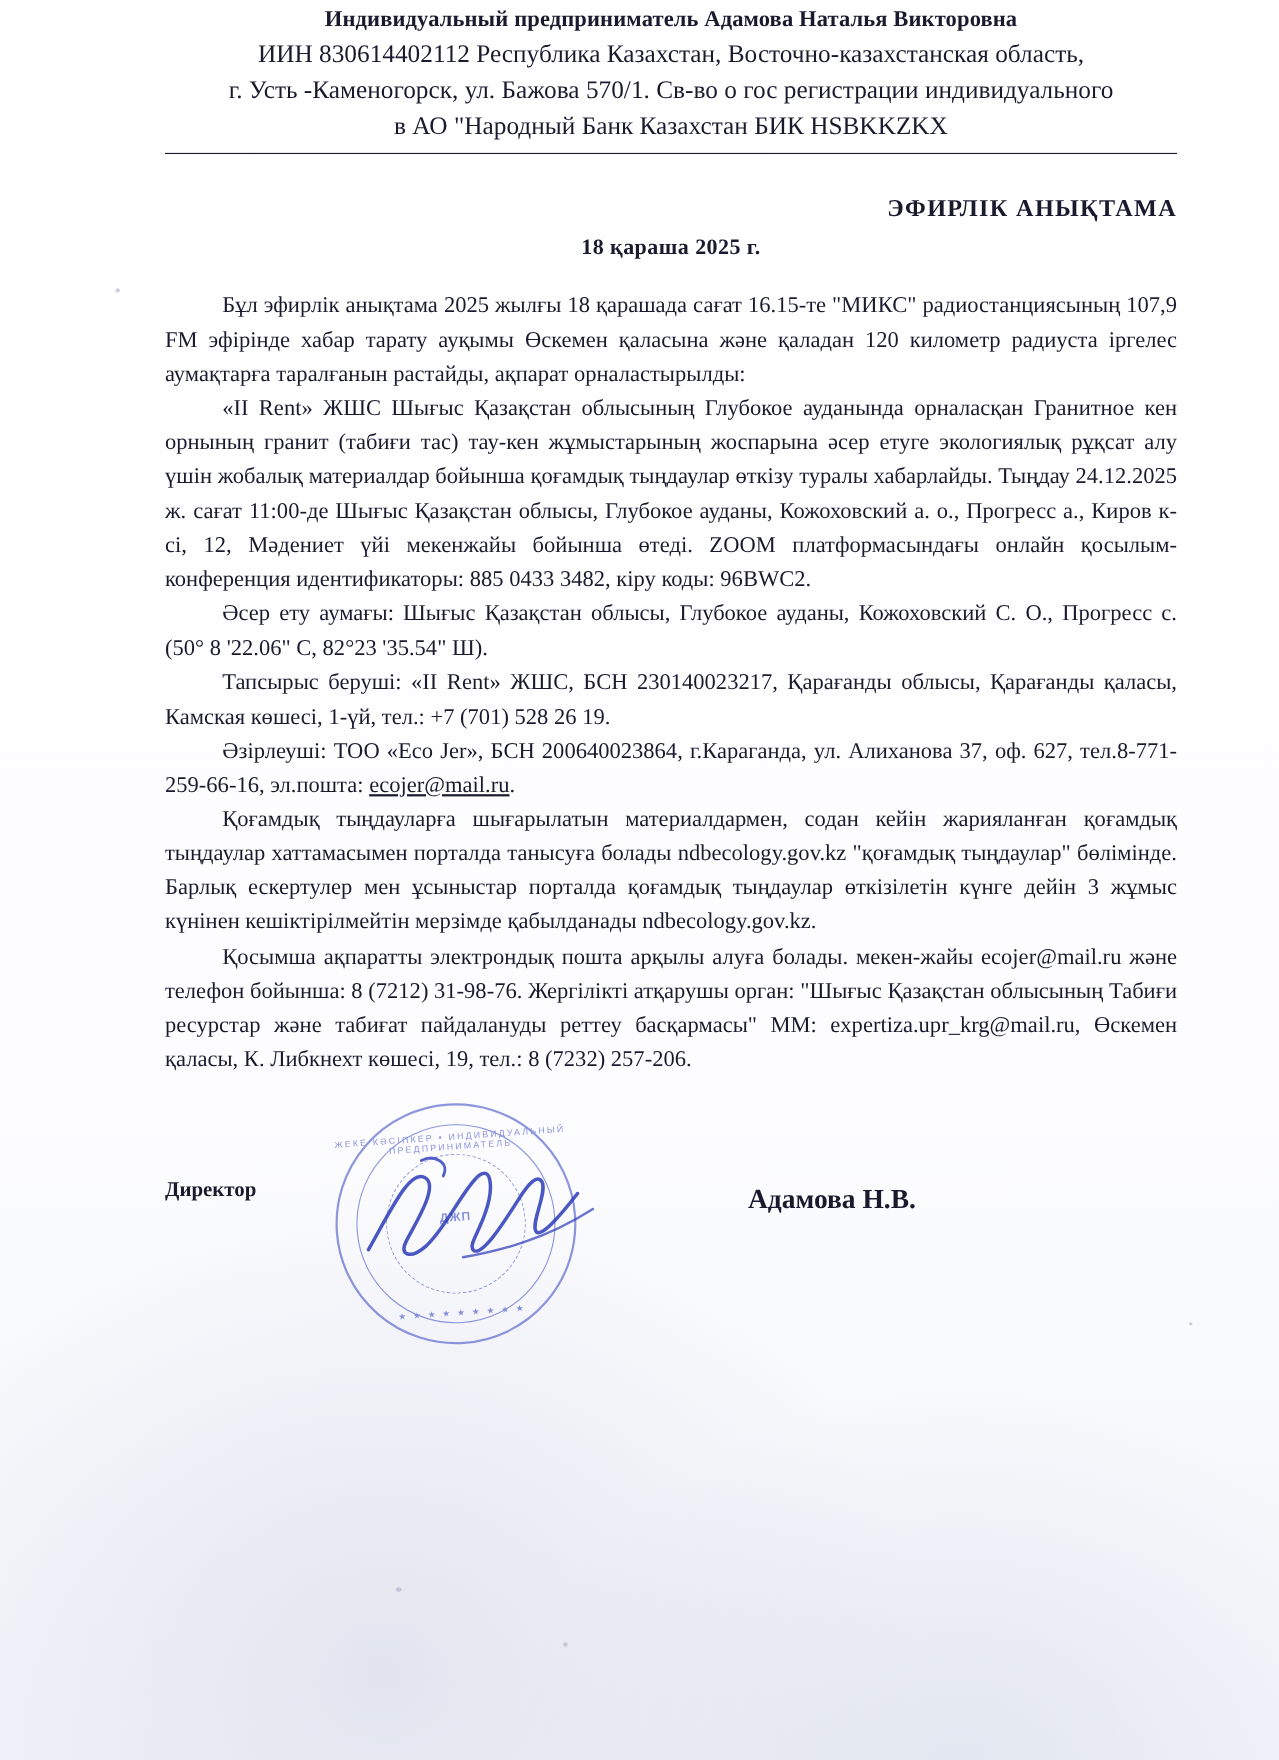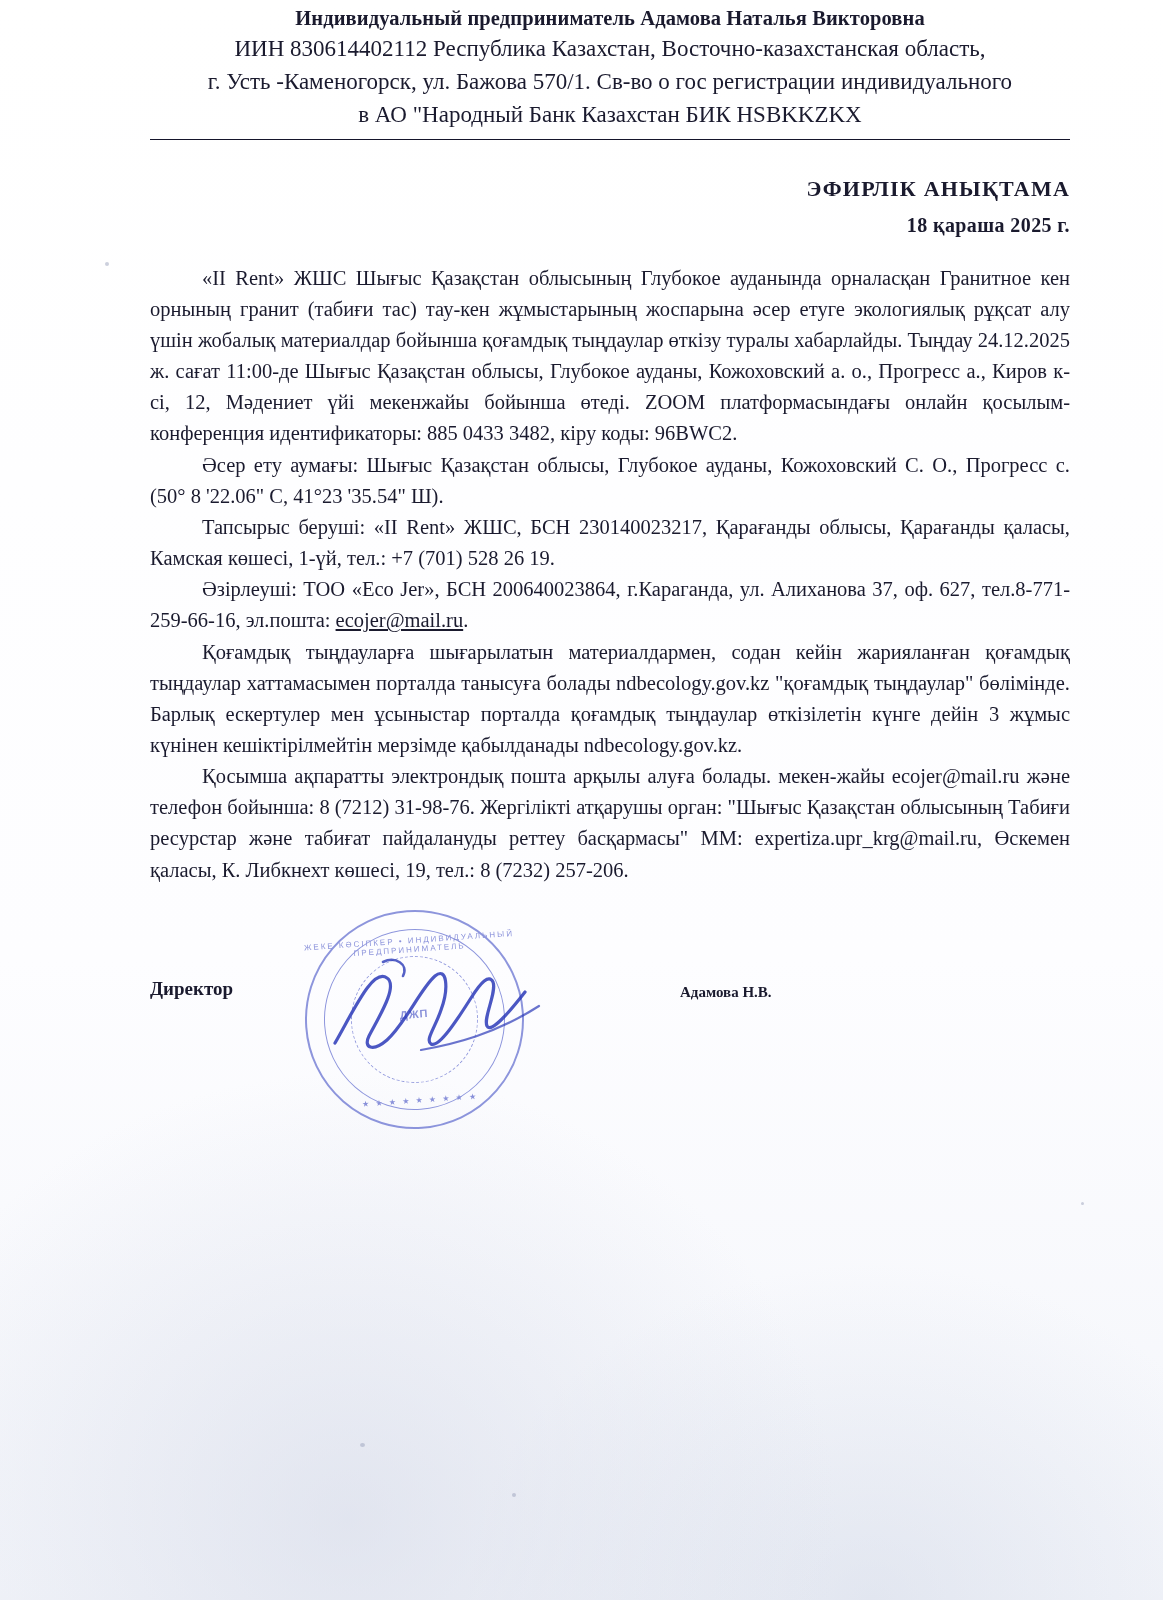--- a/index.html
+++ b/index.html
@@ -58,21 +58,21 @@
 
   
   .doc-title {
     text-align: right;
     font-weight: bold;
     font-size: 22px;
     letter-spacing: 1.2px;
     margin-top: 36px;
   }
   .doc-date {
-    text-align: right;
+    text-align: center;
     font-weight: bold;
     font-size: 20px;
     margin-top: 12px;
     letter-spacing: 0.4px;
   }
 
   
   .body-block {
     margin-top: 26px;
     font-size: 20.5px;
@@ -99,21 +99,21 @@
     left: 0;
     top: 30px;
     font-size: 19px;
     font-weight: bold;
     text-align: center;
   }
   .sign-name {
     position: absolute;
     left: 530px;
     top: 36px;
-    font-size: 15px;
+    font-size: 25px;
     font-weight: bold;
   }
 
   
   .stamp {
     position: absolute;
     left: 155px;
     top: -38px;
     width: 215px;
     height: 215px;
@@ -176,22 +176,23 @@
       <div class="lh-line">ИИН 830614402112 Республика Казахстан, Восточно-казахстанская область,</div>
       <div class="lh-line">г. Усть -Каменогорск, ул. Бажова 570/1. Св-во о гос регистрации индивидуального</div>
       <div class="lh-line">в АО "Народный Банк Казахстан БИК HSBKKZKX</div>
       <hr class="lh-rule">
     </div>
 
     <div class="doc-title">ЭФИРЛІК АНЫҚТАМА</div>
     <div class="doc-date">18  қараша  2025 г.</div>
 
     <div class="body-block">
+      <p>Бұл эфирлік анықтама 2025 жылғы 18 қарашада сағат 16.15-те "МИКС" радиостанциясының 107,9 FM эфірінде хабар тарату ауқымы Өскемен қаласына және қаладан 120 километр радиуста іргелес аумақтарға таралғанын растайды, ақпарат орналастырылды:</p>
       <p>«II Rent» ЖШС Шығыс Қазақстан облысының Глубокое ауданында орналасқан Гранитное кен орнының гранит (табиғи тас) тау-кен жұмыстарының жоспарына әсер етуге экологиялық рұқсат алу үшін жобалық материалдар бойынша қоғамдық тыңдаулар өткізу туралы хабарлайды. Тыңдау 24.12.2025 ж. сағат 11:00-де Шығыс Қазақстан облысы, Глубокое ауданы, Кожоховский а. о., Прогресс а., Киров к-сі, 12, Мәдениет үйі мекенжайы бойынша өтеді. ZOOM платформасындағы онлайн қосылым-конференция идентификаторы: 885 0433 3482, кіру коды: 96BWC2.</p>
-      <p>Әсер ету аумағы: Шығыс Қазақстан облысы, Глубокое ауданы, Кожоховский С. О., Прогресс с. (50° 8 '22.06" С, 41°23 '35.54" Ш).</p>
+      <p>Әсер ету аумағы: Шығыс Қазақстан облысы, Глубокое ауданы, Кожоховский С. О., Прогресс с. (50° 8 '22.06" С, 82°23 '35.54" Ш).</p>
       <p>Тапсырыс беруші: «II Rent» ЖШС, БСН 230140023217, Қарағанды облысы, Қарағанды қаласы, Камская көшесі, 1-үй, тел.: +7 (701) 528 26 19.</p>
       <p><span>Әзірлеуші: ТОО «Eco Jer», БСН 200640023864, г.Караганда, ул. Алиханова 37, оф. 627, тел.8-771-259-66-16, эл.пошта: </span><span class="link-underline">ecojer@mail.ru</span><span>.</span></p>
       <p>Қоғамдық тыңдауларға шығарылатын материалдармен, содан кейін жарияланған қоғамдық тыңдаулар хаттамасымен порталда танысуға болады ndbecology.gov.kz "қоғамдық тыңдаулар" бөлімінде. Барлық ескертулер мен ұсыныстар порталда қоғамдық тыңдаулар өткізілетін күнге дейін 3 жұмыс күнінен кешіктірілмейтін мерзімде қабылданады ndbecology.gov.kz.</p>
       <p>Қосымша ақпаратты электрондық пошта арқылы алуға болады. мекен-жайы ecojer@mail.ru және телефон бойынша: 8 (7212) 31-98-76. Жергілікті атқарушы орган: "Шығыс Қазақстан облысының Табиғи ресурстар және табиғат пайдалануды реттеу басқармасы" ММ: expertiza.upr_krg@mail.ru, Өскемен қаласы, К. Либкнехт көшесі, 19, тел.: 8 (7232) 257-206.</p>
     </div>
 
     <div class="sign-row">
       <div class="sign-role">Директор</div>
 
       <div class="stamp">

